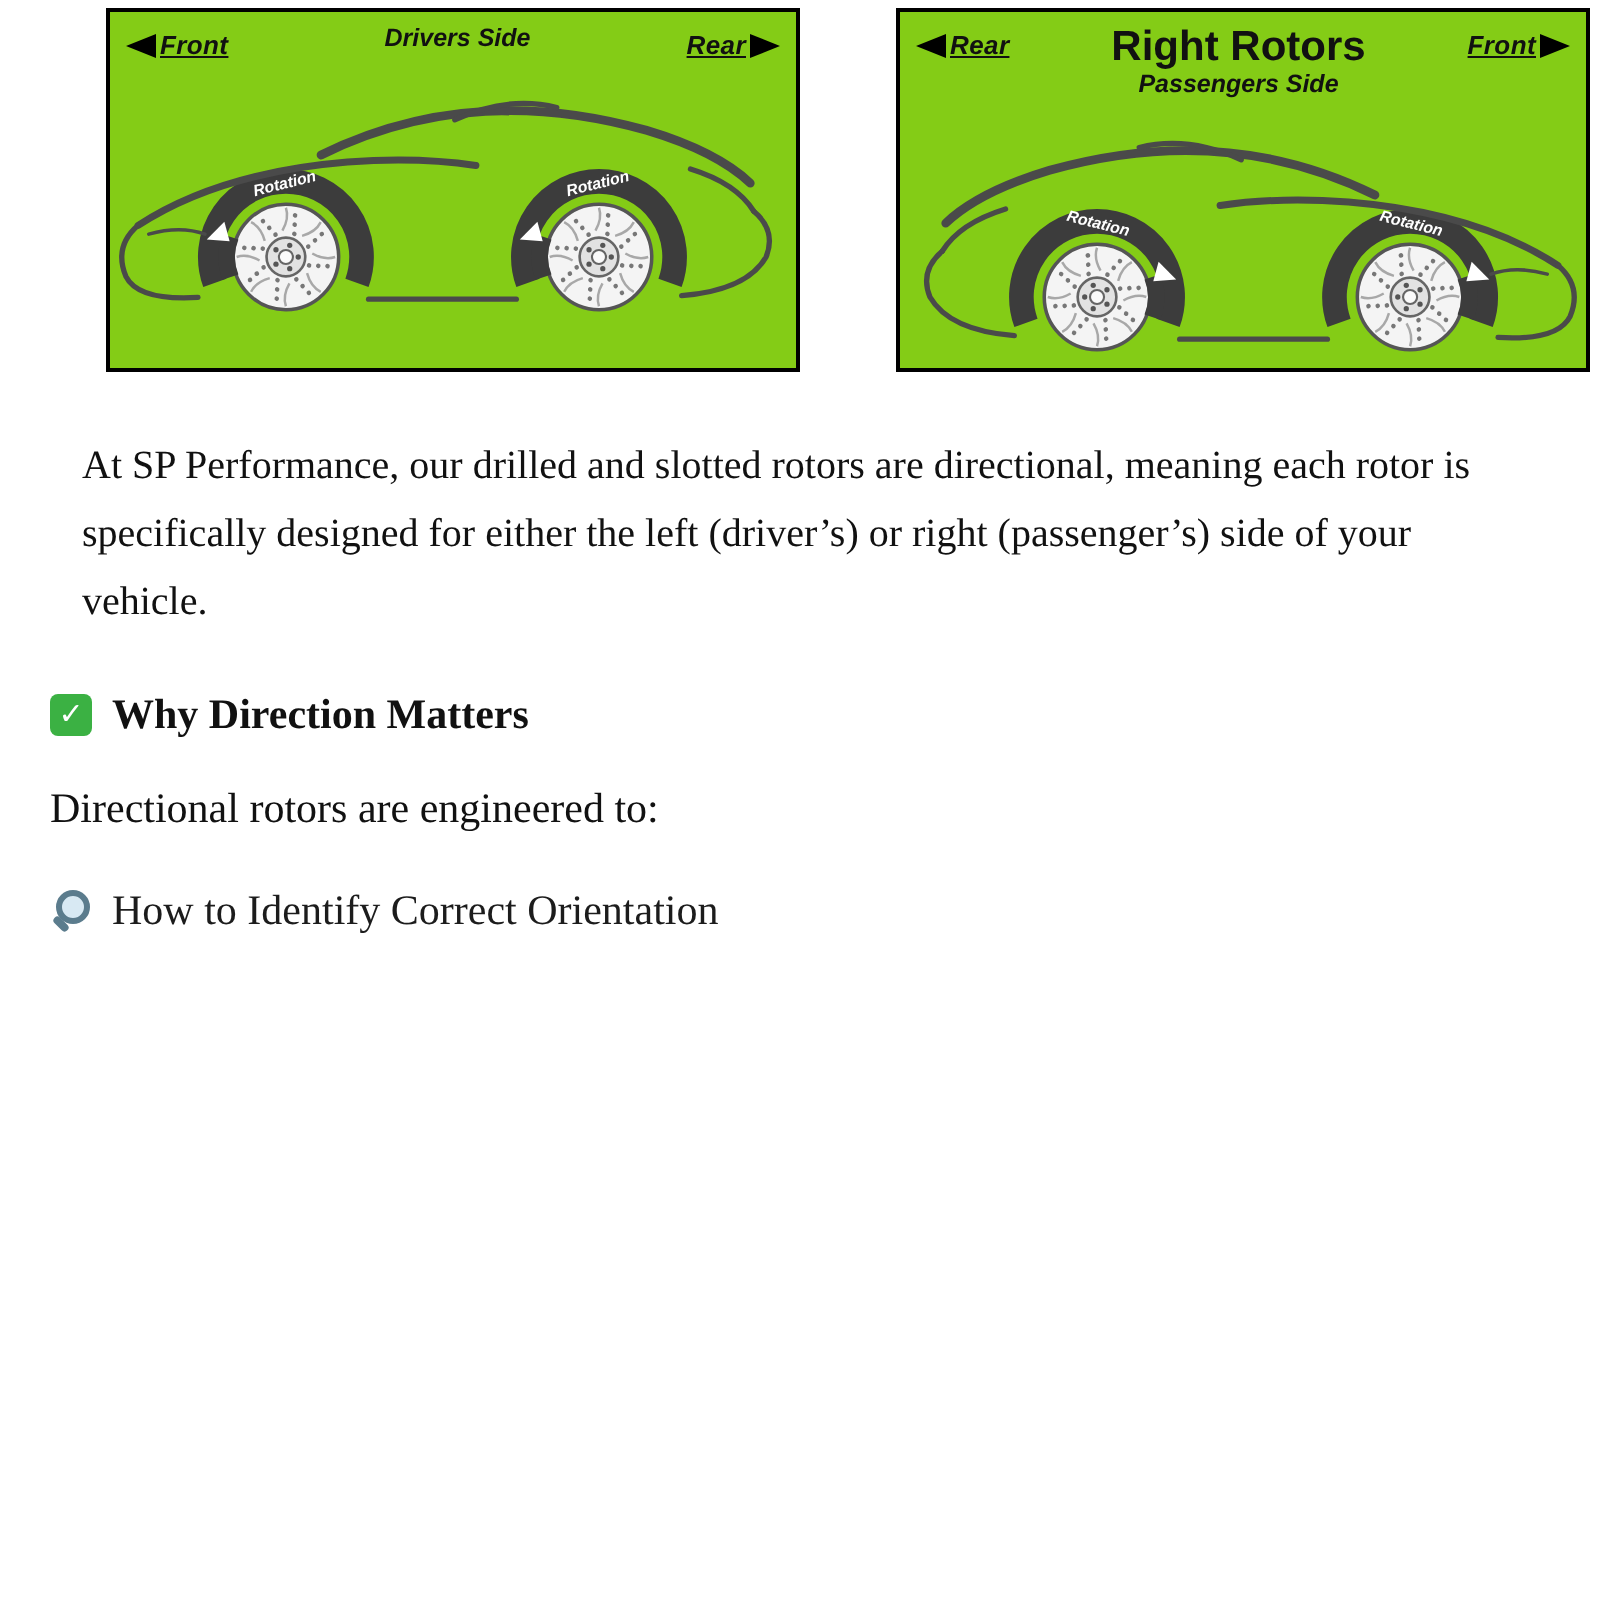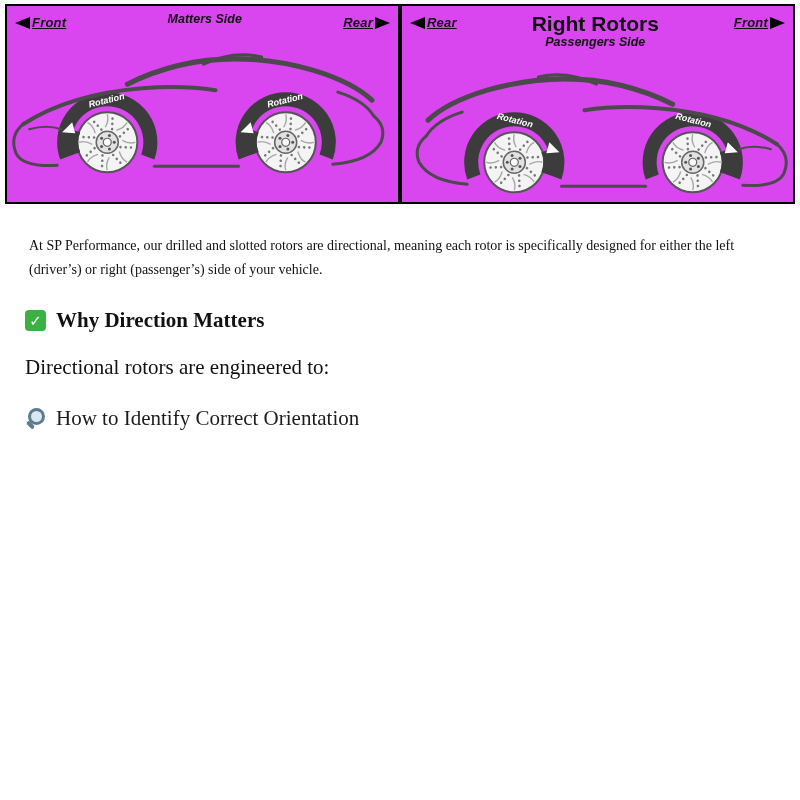--- a/index.html
+++ b/index.html
@@ -1,34 +1,34 @@
 <!DOCTYPE html>
 <html><head>
 <meta charset="utf-8">
 <style>
   html,body { margin:0; padding:0; background:#fff; }
   body { width:800px; font-family:"Liberation Serif", serif; color:#111; }
 
   
   .diagram { display:flex; margin:4px 5px 10px; }
-  .panel { flex:1; border:2px solid #000; background:#d946ef; min-width:0; }
+  .panel { flex:1; border:2px solid #000; background:#84cc16; min-width:0;margin-left:48px; }
   .panel-header { display:flex; align-items:flex-start; justify-content:space-between; padding:6px 8px 0; font-family:"Liberation Sans", sans-serif; }
   .edge-label { display:flex; align-items:center; margin-top:3px; }
   .arrow-label { font-weight:bold; font-style:italic; font-size:13px; text-decoration:underline; letter-spacing:.2px; }
   .tri { width:0; height:0; border-top:6px solid transparent; border-bottom:6px solid transparent; display:inline-block; }
   .tri.left  { border-right:15px solid #000; margin-right:2px; }
   .tri.right { border-left:15px solid #000; margin-left:2px; }
   .panel-titles { text-align:center; line-height:1.1; }
   .panel-title { font-size:21px; font-weight:bold; }
   .panel-subtitle { font-size:12.5px; font-weight:bold; font-style:italic; margin-top:1px; }
   .car-svg { width:100%; height:auto; display:block; }
 
   
   .content { padding:10px 25px 30px; }
-  .intro { font-size:14px; line-height:1.72; margin:10px 4px 26px; }
+  .intro { font-size:20px; line-height:1.72; margin:10px 16px 26px; }
   .sec-heading { font-size:21px; font-weight:bold; margin:26px 0 22px; display:flex; align-items:center; gap:10px; }
   .sec-heading.regular { font-weight:normal; color:#1c1c1c;font-family:Liberation Serif, serif; }
   .lead { font-size:21px; margin:0 0 16px; }
   ul.bullets { margin:0 0 22px; padding-left:42px; font-size:20px; line-height:1.7; }
   ul.bullets li { margin:4px 0; padding-left:4px; }
 
   
   .check-icon { width:21px; height:21px; background:#3bb143; border-radius:4px; color:#fff;
     display:inline-flex; align-items:center; justify-content:center;
     font-family:"DejaVu Sans", sans-serif; font-size:15px; font-weight:bold; flex:0 0 auto; }
@@ -131,21 +131,21 @@
 
 <div class="diagram">
 
   <div class="panel">
     <div class="panel-header">
       <span class="edge-label">
         <span class="tri left"></span>
         <span class="arrow-label">Front</span>
       </span>
       <span class="panel-titles">
-        <div class="panel-subtitle">Matters Side</div>
+        <div class="panel-subtitle">Drivers Side</div>
       </span>
       <span class="edge-label">
         <span class="arrow-label">Rear</span>
         <span class="tri right"></span>
       </span>
     </div>
     <svg class="car-svg" viewBox="0 0 390 152">
       <use href="#carbody"></use>
       <g font-family="Liberation Sans, sans-serif" font-size="9" font-weight="bold" font-style="italic" fill="#fff">
         <text x="100" y="73" text-anchor="middle" transform="rotate(-14 100 73)">Rotation</text>

